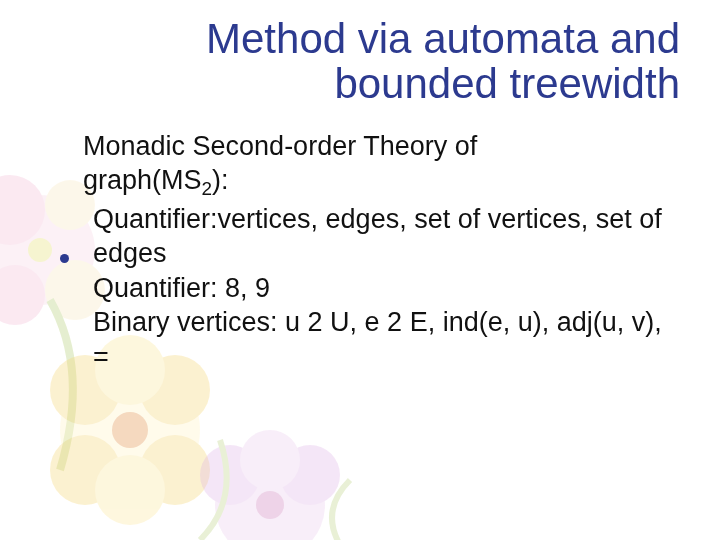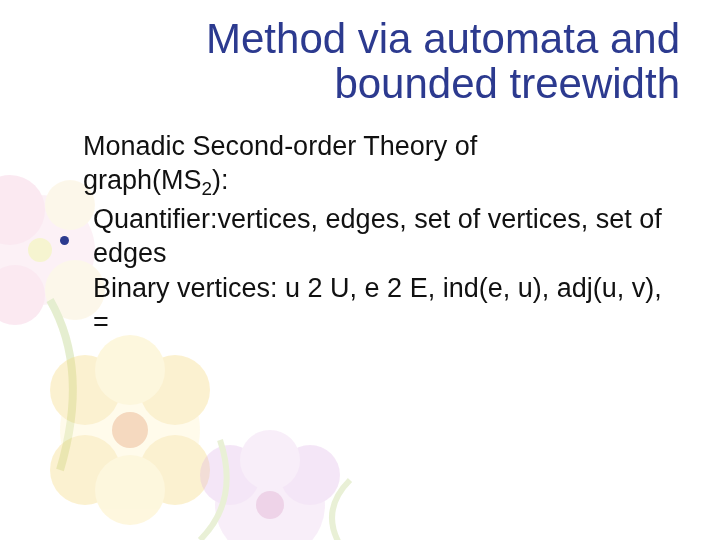--- a/index.html
+++ b/index.html
@@ -58,20 +58,23 @@
       <span class="dot"></span>
       <div>
         <span class="sub">Monadic Second-order Theory of</span>
         <span class="sub2">graph(MS</span><sub style="font-size:0.7em">2</sub><span class="sub2">):</span>
 
 
         <span class="sub ind">
           <span>Quantifier:</span><span>vertices, edges, set of vertices, set of edges</span>
         </span>
 
+        <span class="sub ind">
+          <span>Quantifier: </span><span>8, 9</span>
+        </span>
 
         <span class="sub ind">
           <span>Binary vertices: </span><span>u 2 U, e 2 E, ind(e, u), adj(u, v), =</span>
         </span>
       </div>
     </div>
   </div>
 </div>
 
 </body></html>

